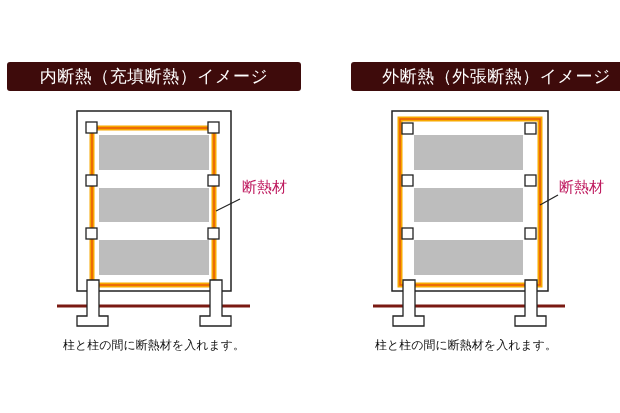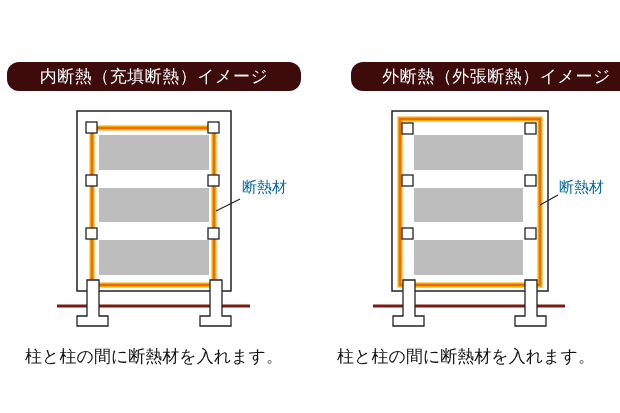--- a/index.html
+++ b/index.html
@@ -12,44 +12,44 @@
       height: 413px;
       position: relative;
       overflow: hidden;
       font-family: "DejaVu Sans", "Liberation Sans", sans-serif;
     }
     .title-bar {
       position: absolute;
       top: 62px;
       height: 29px;
       background: #3e0b0b;
-      border-radius: 12px;
+      border-radius: 3px;
       color: #ffffff;
       font-size: 17px;
       line-height: 29px;
       text-align: center;
       letter-spacing: 0.5px;
     }
     .diagram {
       position: absolute;
       top: 0;
       left: 0;
     }
     .caption {
       position: absolute;
-      top: 345px;
-      font-size: 17px;
+      top: 337px;
+      font-size: 12px;
       color: #111111;
       text-align: center;
       white-space: nowrap;
     }
     .label {
       position: absolute;
       font-size: 15px;
-      color: #0369a1;
+      color: #be185d;
       white-space: nowrap;
     }
   </style>
 </head>
 <body>
 
 <div class="title-bar" style="left:7px; width:294px;">内断熱（充填断熱）イメージ</div>
 
 <svg class="diagram" width="620" height="413" viewBox="0 0 620 413">
 

